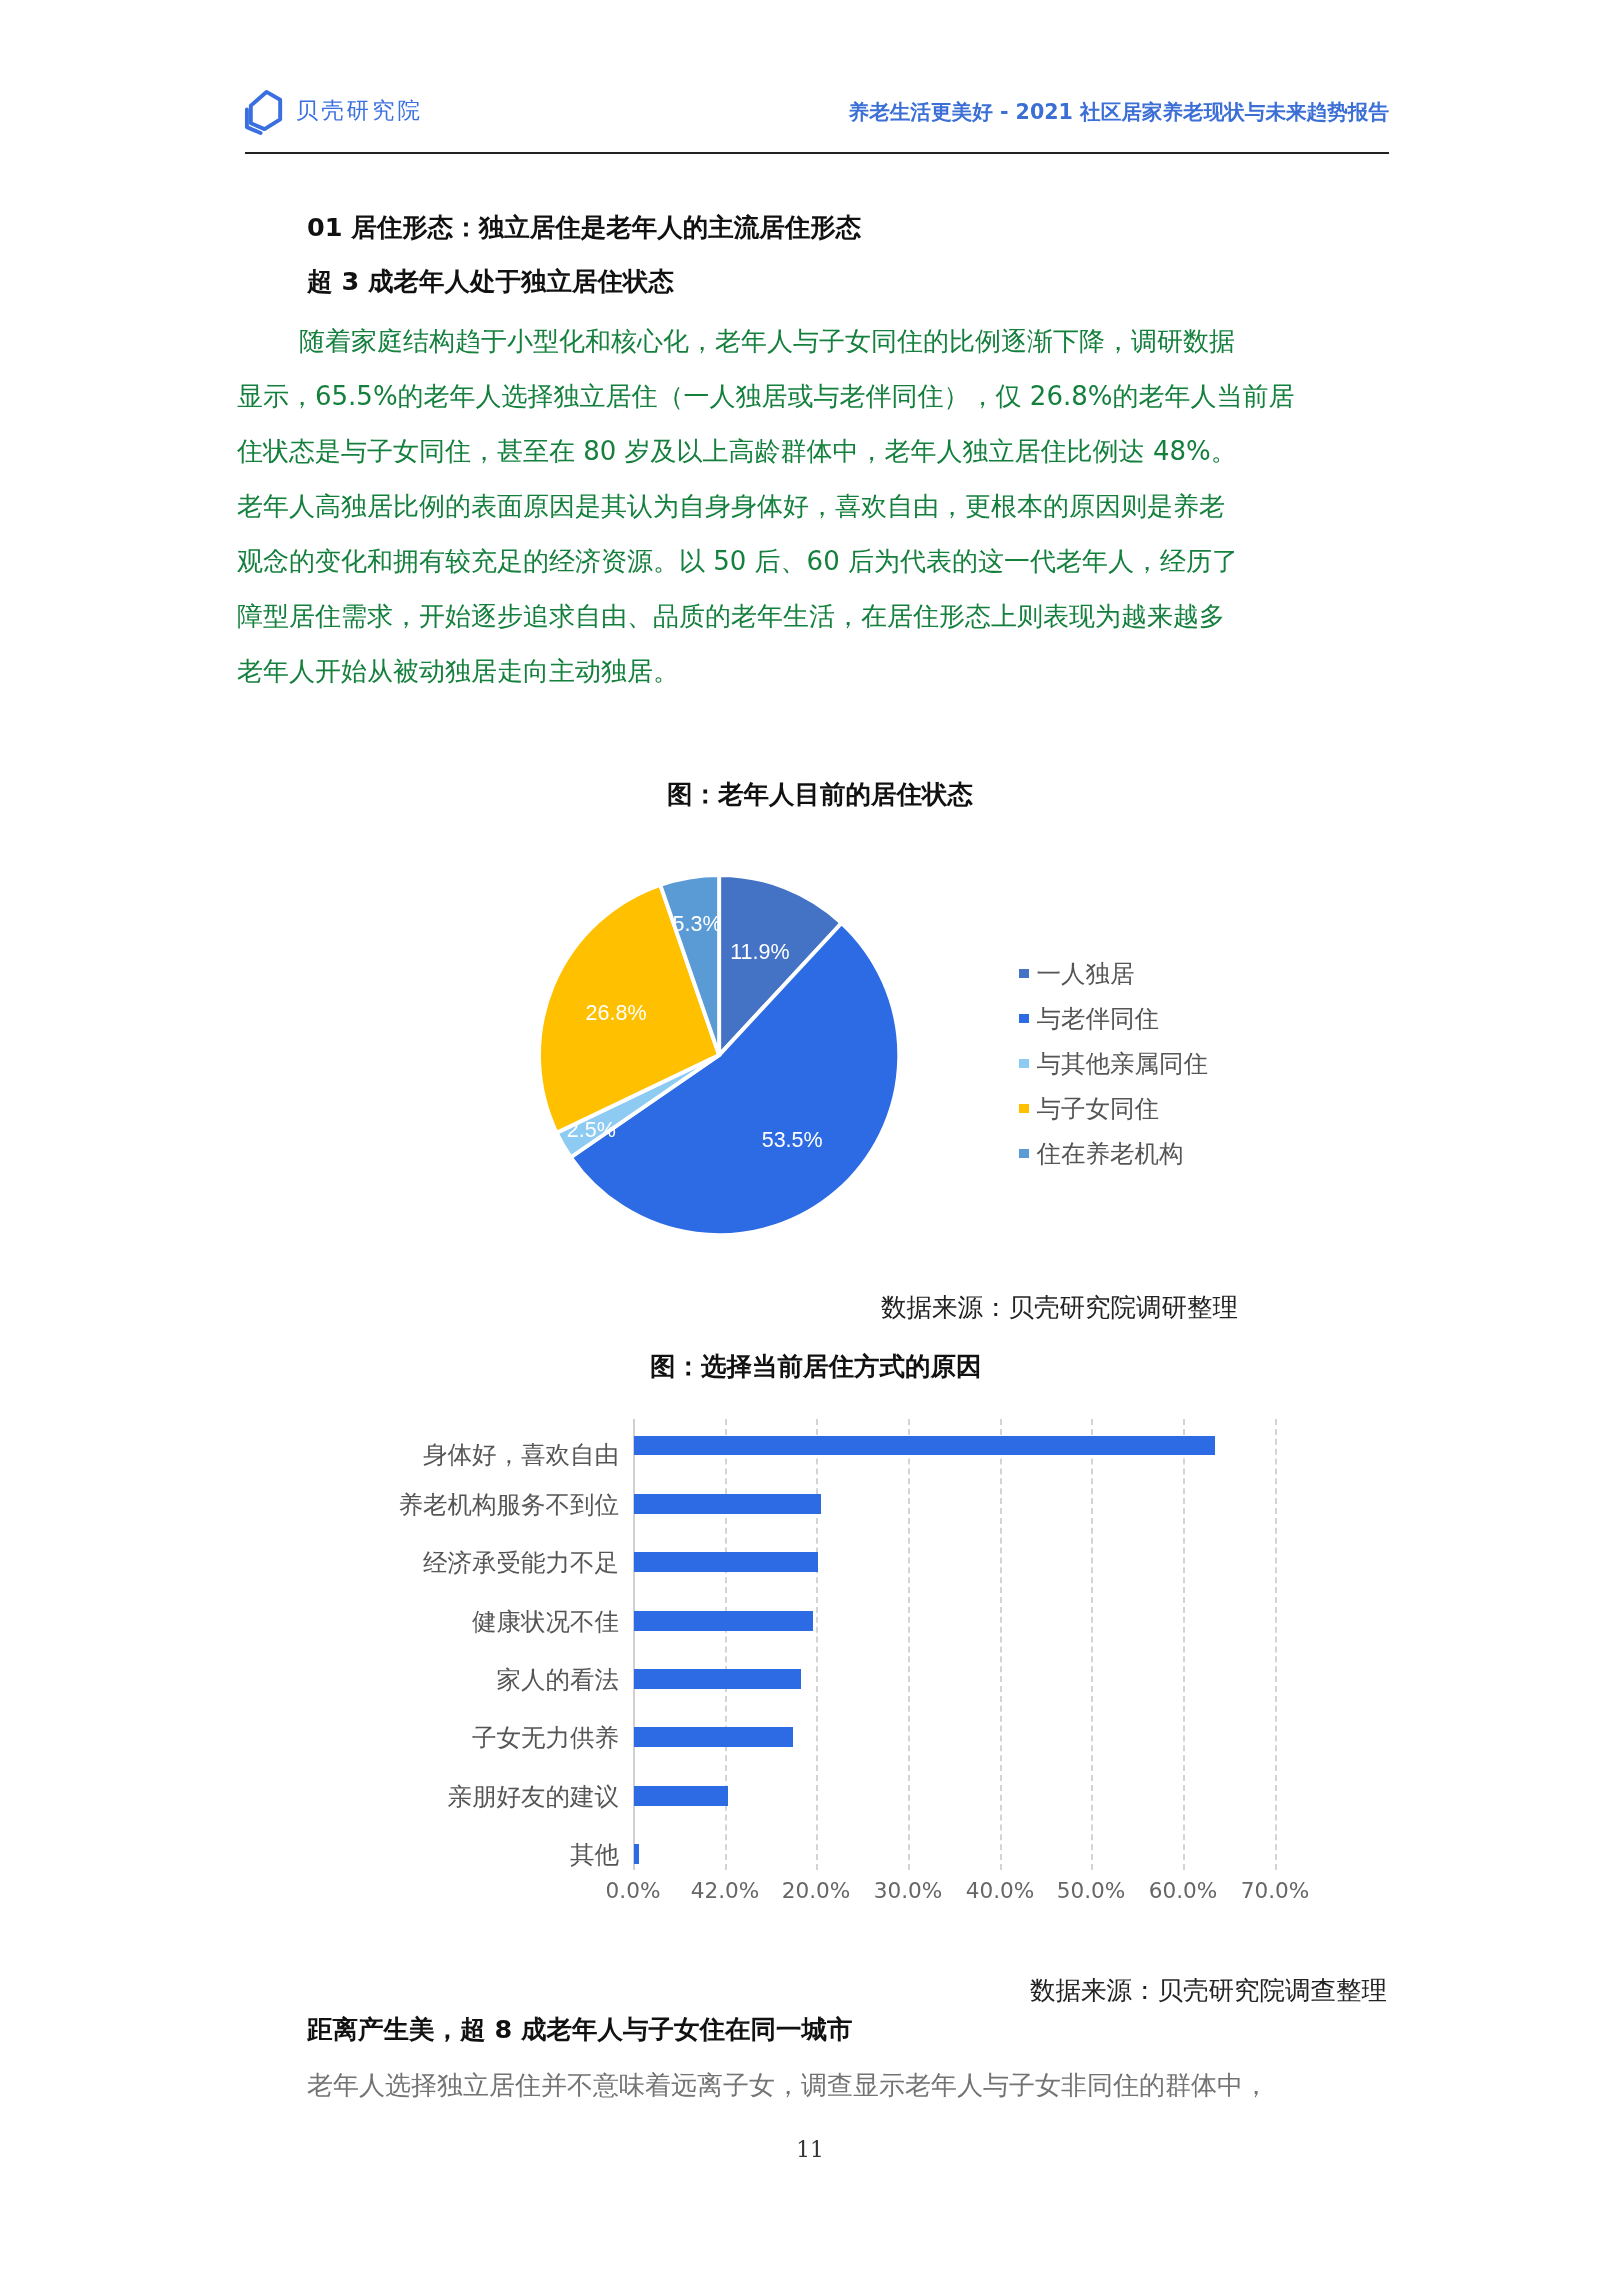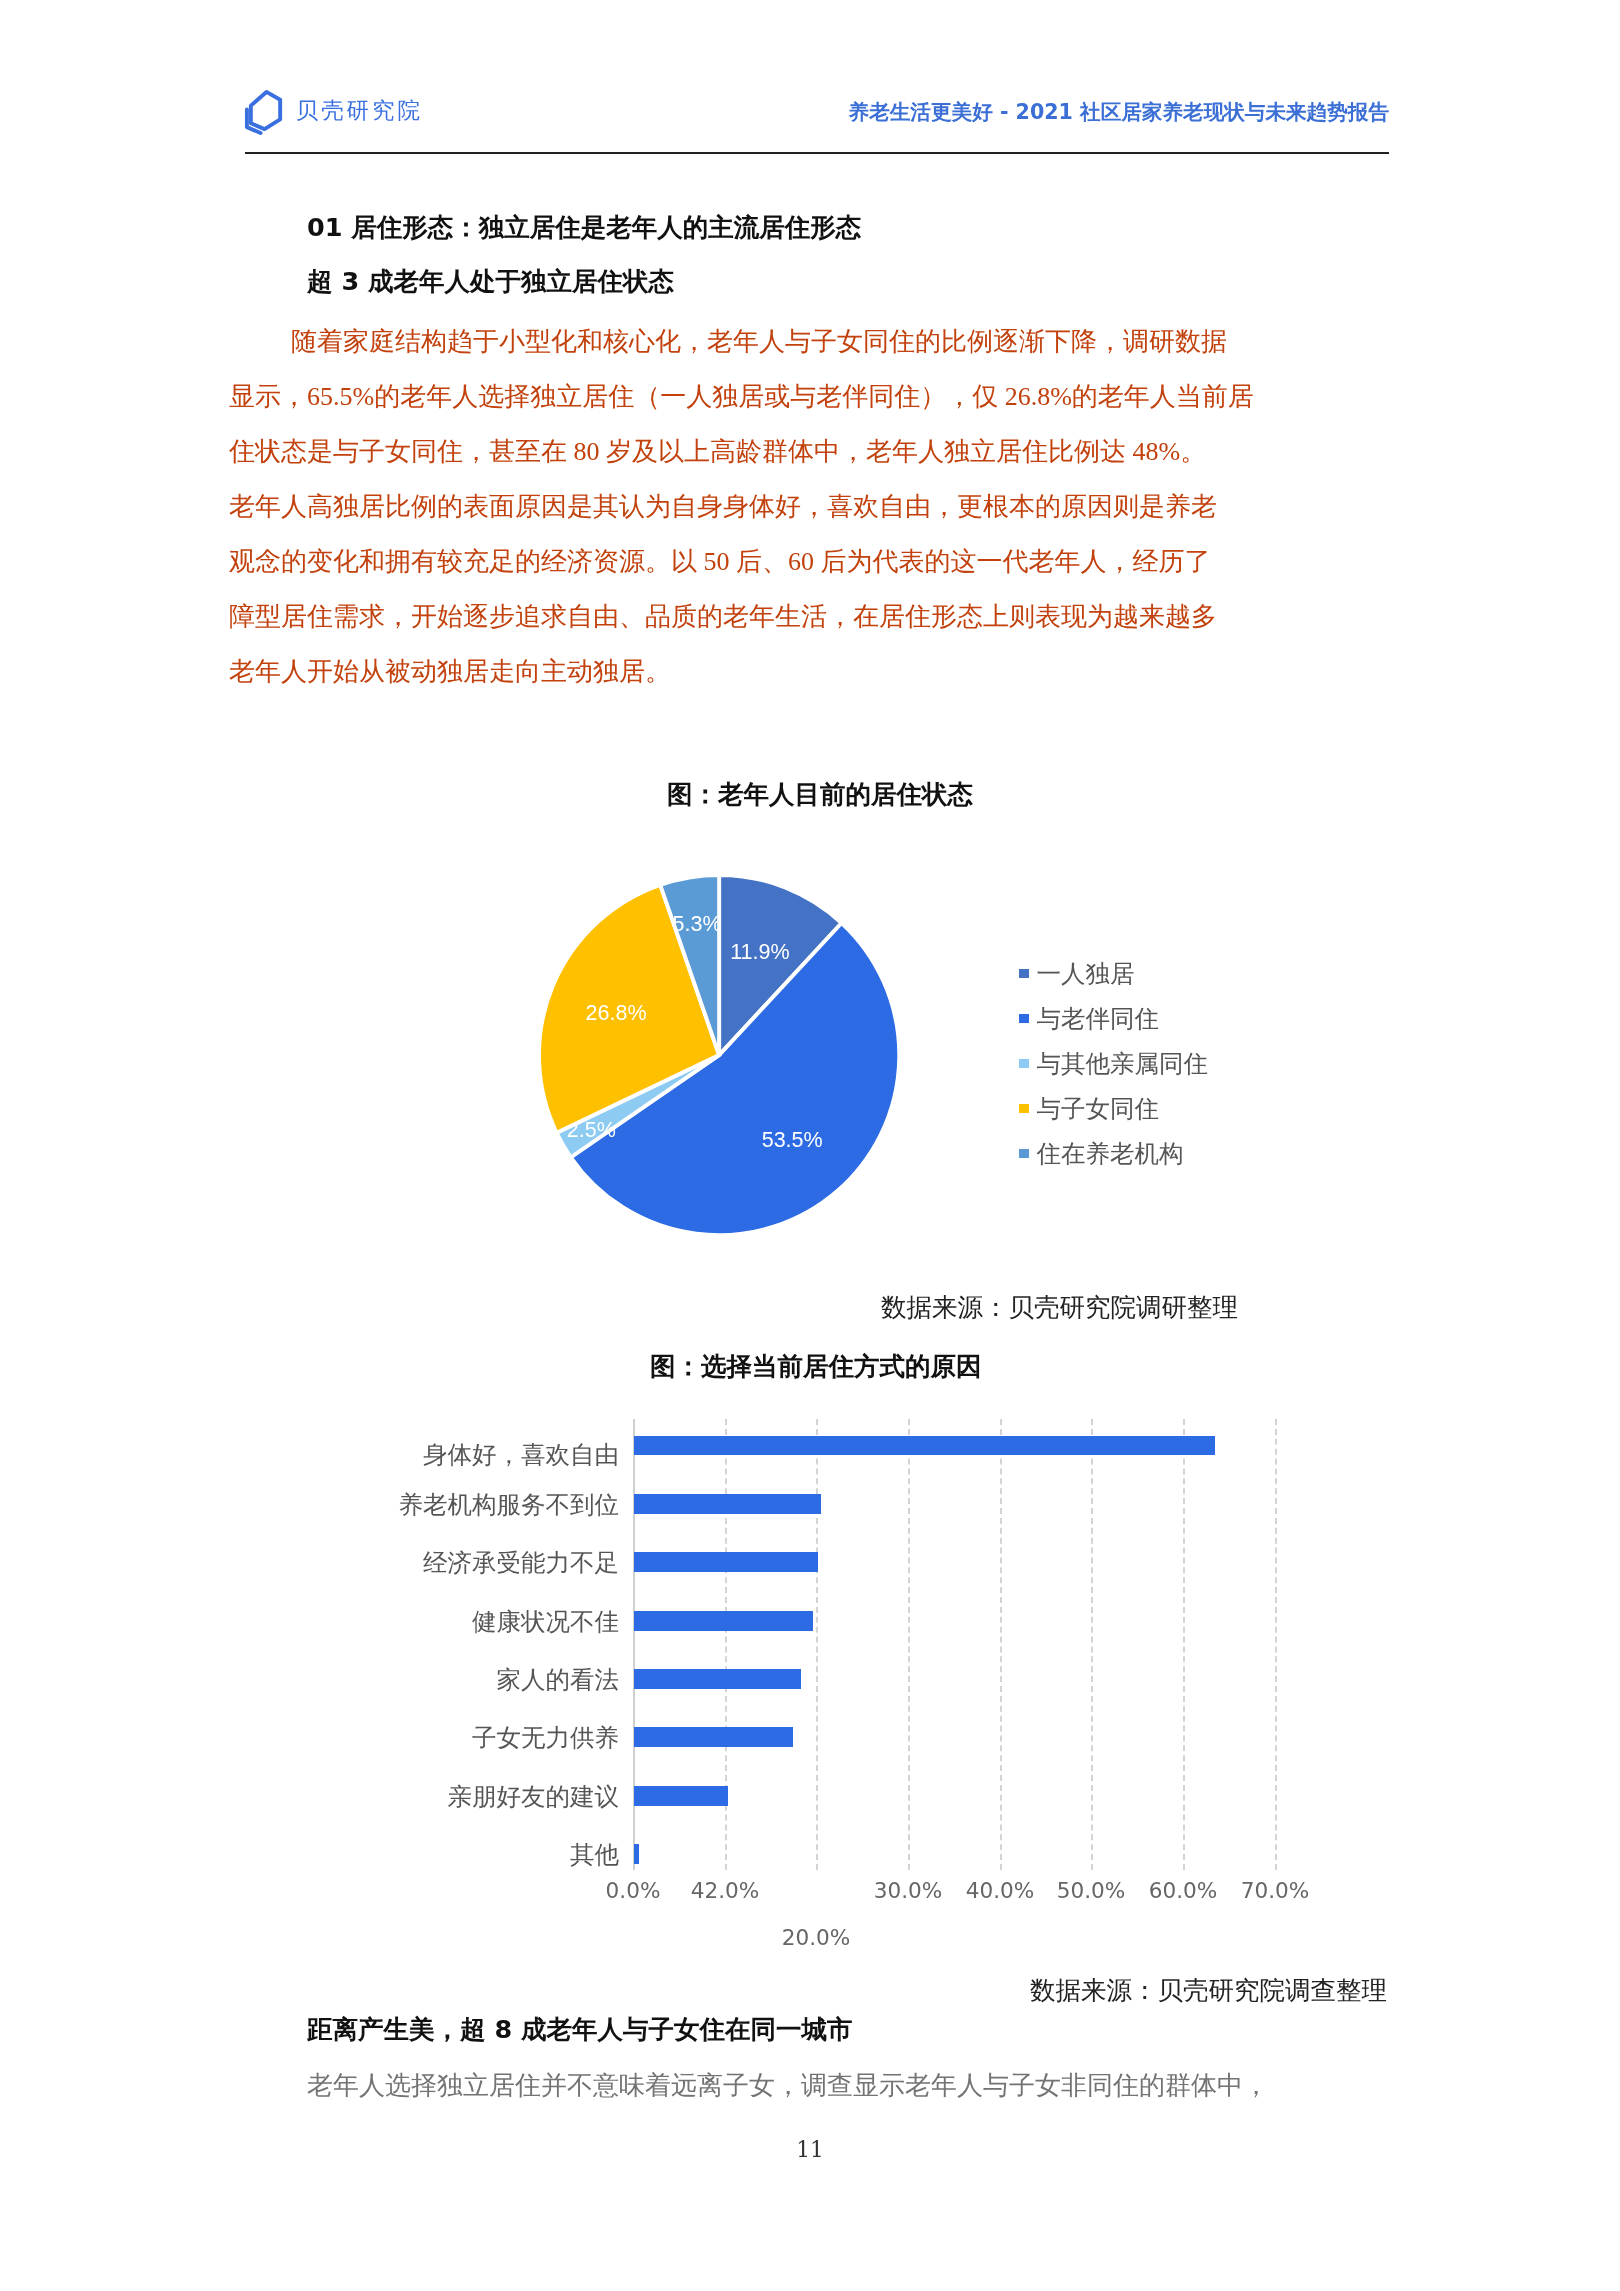--- a/index.html
+++ b/index.html
@@ -6,21 +6,21 @@
   body { width:1620px; height:2292px; position:relative; overflow:hidden;
          font-family:"DejaVu Sans","Liberation Sans",sans-serif; color:#111; }
   .abs { position:absolute; }
   .logo { left:243px; top:86px; width:235px; height:49px; display:flex; align-items:center; }
   .logo svg { width:45px; height:49px; }
   .logo-text { font-size:22.5px; color:#3a6fe0; letter-spacing:2.9px; margin-left:7.8px; }
   .header-title { right:231px; top:98px; font-size:20.6px; color:#3b6fd6; font-weight:bold; white-space:nowrap; }
   .header-rule { left:245px; top:152px; width:1144px; height:2px; background:#222; }
   .h1 { left:307px; top:210px; font-size:25.5px; font-weight:bold; color:#111; white-space:nowrap; }
   .h2 { left:307px; top:264px; font-size:25.5px; font-weight:bold; color:#111; white-space:nowrap; }
-  .para { left:229px; top:314px; width:1145px; font-size:26px; line-height:55px; color:#c2410c; text-align:justify;font-family:Liberation Serif, serif; }
+  .para { left:237px; top:314px; width:1145px; font-size:26px; line-height:55px; color:#15803d; text-align:justify; }
   .para .line { display:block; white-space:nowrap; }
   .para .indent { padding-left:62px; }
   .chart-title { font-size:25.5px; font-weight:bold; color:#111; white-space:nowrap; }
   .pie-title { left:667px; top:777px; }
   .pie-svg { left:529px; top:872px; width:392px; height:372px; }
   .legend { left:1019px; top:951px; }
   .legend-item { display:flex; align-items:center; height:45px; font-size:24.5px; color:#555; white-space:nowrap; }
   .legend-swatch { width:9.8px; height:9.8px; margin-right:7.8px; }
   .source { font-size:25.5px; color:#222; white-space:nowrap; }
   .source1 { left:869px; top:1290px;margin-left:12px; }
@@ -101,21 +101,21 @@
 
 <div class="abs source source1">数据来源：贝壳研究院调研整理</div>
 
 <div class="abs chart-title bar-title">图：选择当前居住方式的原因</div>
 <div class="abs bar-area" id="bar-area">
     <div class="axisline" style="left: 290px; height: 451px;"></div>
     <div class="tick" style="left: 290px; top: 459px;">0.0%</div>
     <div class="gridline" style="left: 382px; height: 451px;"></div>
     <div class="tick" style="left: 382px; top: 459px;">42.0%</div>
     <div class="gridline" style="left: 473px; height: 451px;"></div>
-    <div class="tick" style="left: 473px; top: 459px; margin-top: 47px;">20.0%</div>
+    <div class="tick" style="left: 473px; top: 459px;">20.0%</div>
     <div class="gridline" style="left: 565px; height: 451px;"></div>
     <div class="tick" style="left: 565px; top: 459px;">30.0%</div>
     <div class="gridline" style="left: 657px; height: 451px;"></div>
     <div class="tick" style="left: 657px; top: 459px;">40.0%</div>
     <div class="gridline" style="left: 748px; height: 451px;"></div>
     <div class="tick" style="left: 748px; top: 459px;">50.0%</div>
     <div class="gridline" style="left: 840px; height: 451px;"></div>
     <div class="tick" style="left: 840px; top: 459px;">60.0%</div>
     <div class="gridline" style="left: 932px; height: 451px;"></div>
     <div class="tick" style="left: 932px; top: 459px;">70.0%</div>

